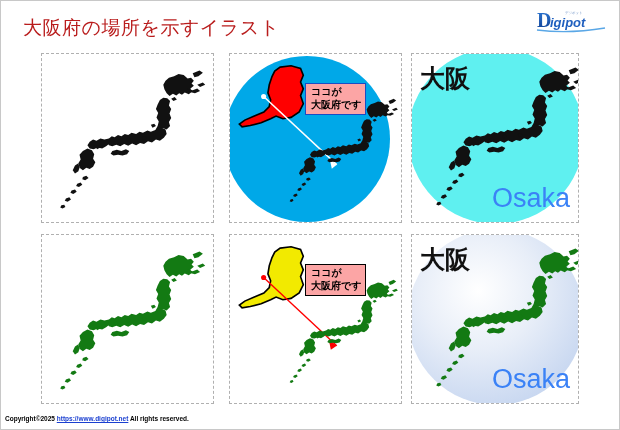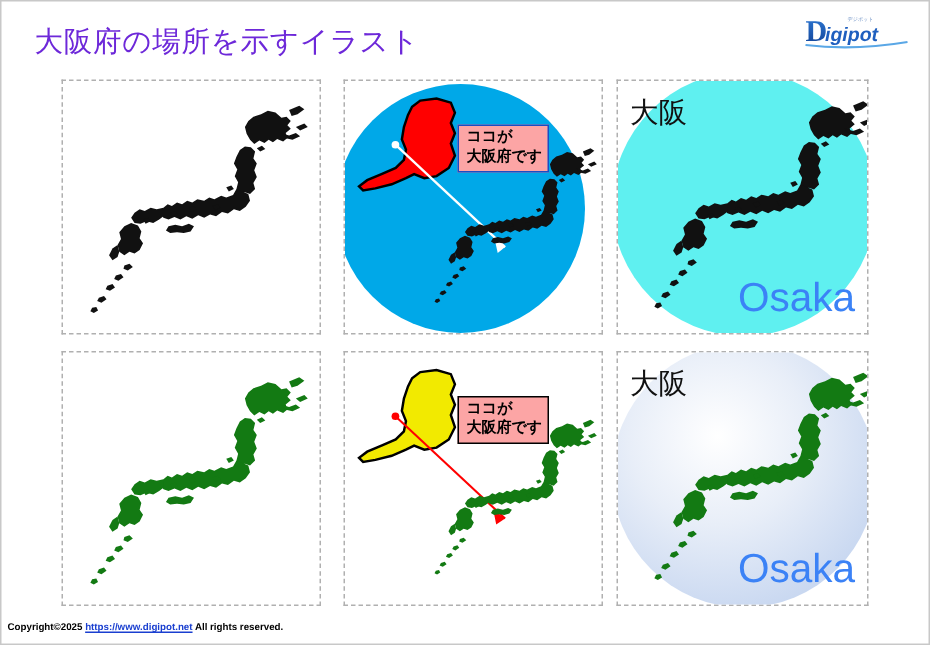--- a/index.html
+++ b/index.html
@@ -13,21 +13,21 @@
   .page{
     position:absolute;inset:0;
     background:#ffffff;
     border:1px solid #c8c8c8;
     box-sizing:border-box;
   }
 
   
   .page-title{
     position:absolute;left:22px;top:14px;
-    font-size:19px;color:#6d28d9;
+    font-size:19px;color:#b91c1c;
     letter-spacing:0.5px;
     white-space:nowrap;
   }
   .logo{
     position:absolute;right:12px;top:6px;
     width:72px;height:26px;
   }
   .logo svg{display:block;}
 
   
@@ -76,23 +76,24 @@
   .japan-p0{left:16px;top:10px;width:150px;height:150px;}
   .japan-p1{left:58px;top:40px;width:112px;height:112px;}
   .japan-p2{left:22px;top:6px;width:150px;height:152px;}
 
   
   .osaka-shape{left:8px;top:4px;width:68px;height:78px;}
 
   
   .lbl-jp{
     position:absolute;left:8px;top:12px;
-    font-size:19px;color:#111111;
+    font-size:25px;color:#111111;
     line-height:1;
     white-space:nowrap;
+    font-weight:bold;
   }
   .lbl-en{
     position:absolute;right:8px;bottom:10px;
     font-size:27px;color:#3b82f6;
     line-height:1;
     white-space:nowrap;
   }
 
   
   .callout{

